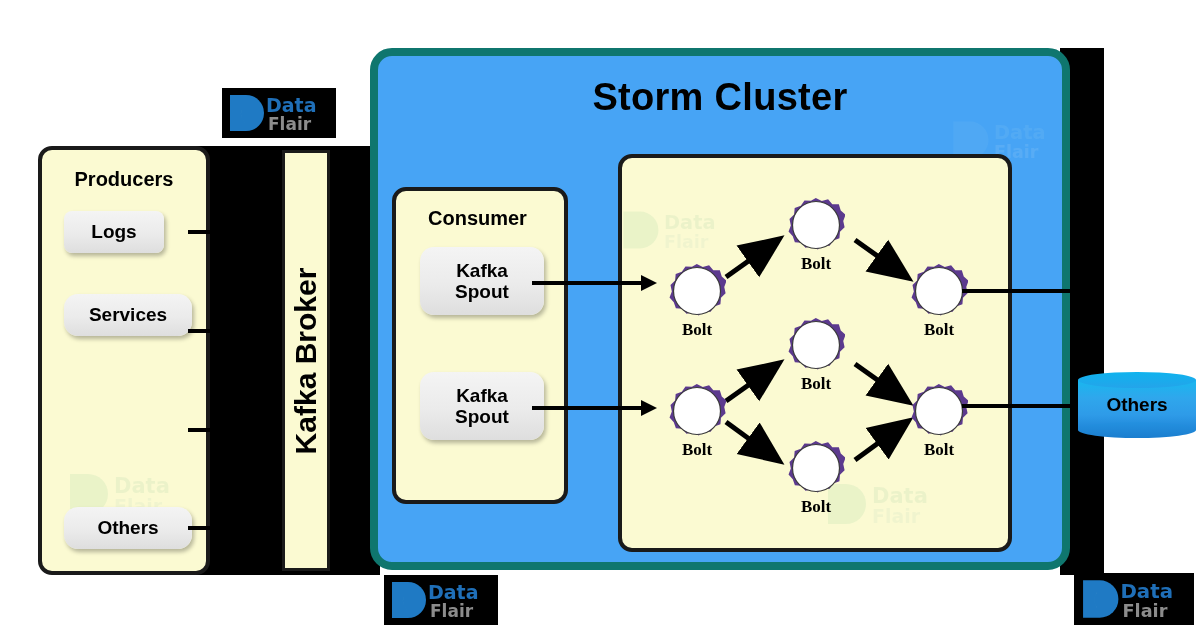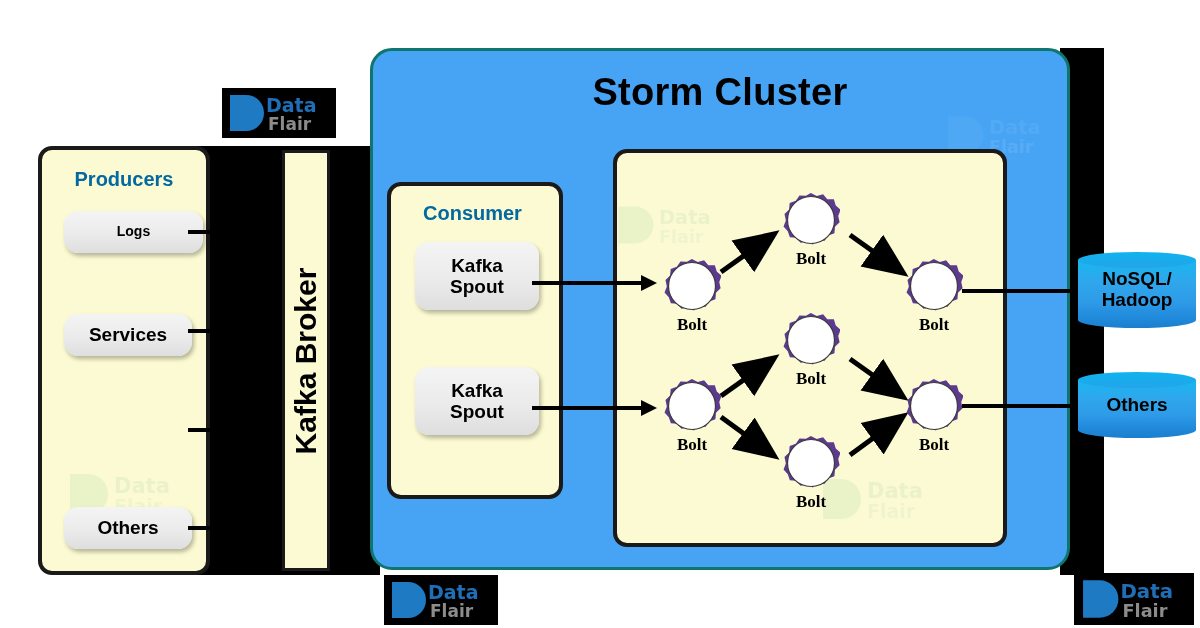--- a/index.html
+++ b/index.html
@@ -8,33 +8,33 @@
 
   #stage{position:absolute;left:0;top:0;width:1200px;height:628px;background:#ffffff;}
 
   
   .plate{position:absolute;background:#000000;}
 
   
   .panel{position:absolute;background:#fbfad2;border:4px solid #1a1a1a;box-sizing:border-box;}
   .panel.r{border-radius:14px;}
 
-  .panel-title{position:absolute;width:100%;text-align:center;font-weight:bold;color:#0369a1;}
+  .panel-title{position:absolute;width:100%;text-align:center;font-weight:bold;color:#000000;}
 
   
   .pill{position:absolute;box-sizing:border-box;
         background:linear-gradient(180deg,#f4f4f4 0%,#ebebeb 55%,#dedede 100%);
         border-radius:14px;
         box-shadow:2px 3px 4px rgba(0,0,0,.28);
         display:flex;align-items:center;justify-content:center;
         text-align:center;font-weight:bold;color:#000;line-height:1.12;}
 
   
   #storm{position:absolute;left:370px;top:48px;width:700px;height:522px;
-         background:#47a4f5;border:3px solid #0f766e;border-radius:22px;box-sizing:border-box;}
+         background:#47a4f5;border:8px solid #0f766e;border-radius:22px;box-sizing:border-box;}
   #storm-title{position:absolute;left:0;top:20px;width:100%;text-align:center;
                font-size:38px;font-weight:bold;color:#000;letter-spacing:.3px;}
 
   
   .bolt{position:absolute;width:58px;height:58px;font-family:Liberation Serif, serif;}
   .bolt .disc{position:absolute;left:0;top:0;width:58px;height:58px;}
   .bolt .lbl{position:absolute;left:50%;top:58px;transform:translateX(-50%);
              font-size:17px;font-weight:bold;color:#000;white-space:nowrap;}
 
   
@@ -76,24 +76,24 @@
 
     <div class="wm-faint" style="left:20px;top:318px;width:130px;height:52px;">
       <svg viewBox="0 0 130 52" width="130" height="52" aria-hidden="true">
         <path d="M8 6 h18 a20 20 0 0 1 0 40 h-18 z" fill="#9fd4a0"></path>
         <path d="M30 10 a16 16 0 1 0 0 32 a13 13 0 0 1 0 -32 z" fill="#cfe9cf"></path>
         <text x="52" y="25" font-family="DejaVu Sans, sans-serif" font-size="21" font-weight="bold" fill="#a8cfa4">Data</text>
         <text x="52" y="45" font-family="DejaVu Sans, sans-serif" font-size="19" font-weight="bold" fill="#c2dcc0">Flair</text>
       </svg>
     </div>
 
-    <div class="pill" style="left:22px;top:61px;width:139px;height:42px;font-size:14px;">
+    <div class="pill" style="left:22px;top:61px;width:100px;height:42px;font-size:19px;border-radius:8px;">
       <span>Logs</span>
     </div>
-    <div class="pill" style="left:22px;top:164px;width:128px;height:42px;font-size:19px;">
+    <div class="pill" style="left:22px;top:144px;width:128px;height:42px;font-size:19px;">
       <span>Services</span>
     </div>
     <div class="pill" style="left:22px;top:357px;width:128px;height:42px;font-size:19px;">
       <span>Others</span>
     </div>
   </div>
 
   <div class="hline" style="left:188px;top:230px;width:96px;"></div>
   <div class="hline" style="left:188px;top:329px;width:96px;"></div>
   <div class="hline" style="left:188px;top:428px;width:96px;"></div>
@@ -235,31 +235,20 @@
     <polygon points="0,2 16,10 0,18" fill="#000"></polygon>
   </svg>
   <div class="hline" style="left:532px;top:406px;width:114px;"></div>
   <svg class="wm" style="left:641px;top:398px;" width="16" height="20" viewBox="0 0 16 20">
     <polygon points="0,2 16,10 0,18" fill="#000"></polygon>
   </svg>
 
   <div class="hline" style="left:962px;top:289px;width:122px;"></div>
   <div class="hline" style="left:962px;top:404px;width:122px;"></div>
 
-  <div class="cyl" style="left:1078px;top:252px;width:118px;height:76px;">
-    <div class="body"></div>
-    <div class="top"></div>
-    <div class="bot"></div>
-    <div class="txt">
-      <div>
-        <div>NoSQL/</div>
-        <div>Hadoop</div>
-      </div>
-    </div>
-  </div>
 
   <div class="cyl" style="left:1078px;top:372px;width:118px;height:66px;">
     <div class="body"></div>
     <div class="top"></div>
     <div class="bot"></div>
     <div class="txt">
       <div>Others</div>
     </div>
   </div>
 

